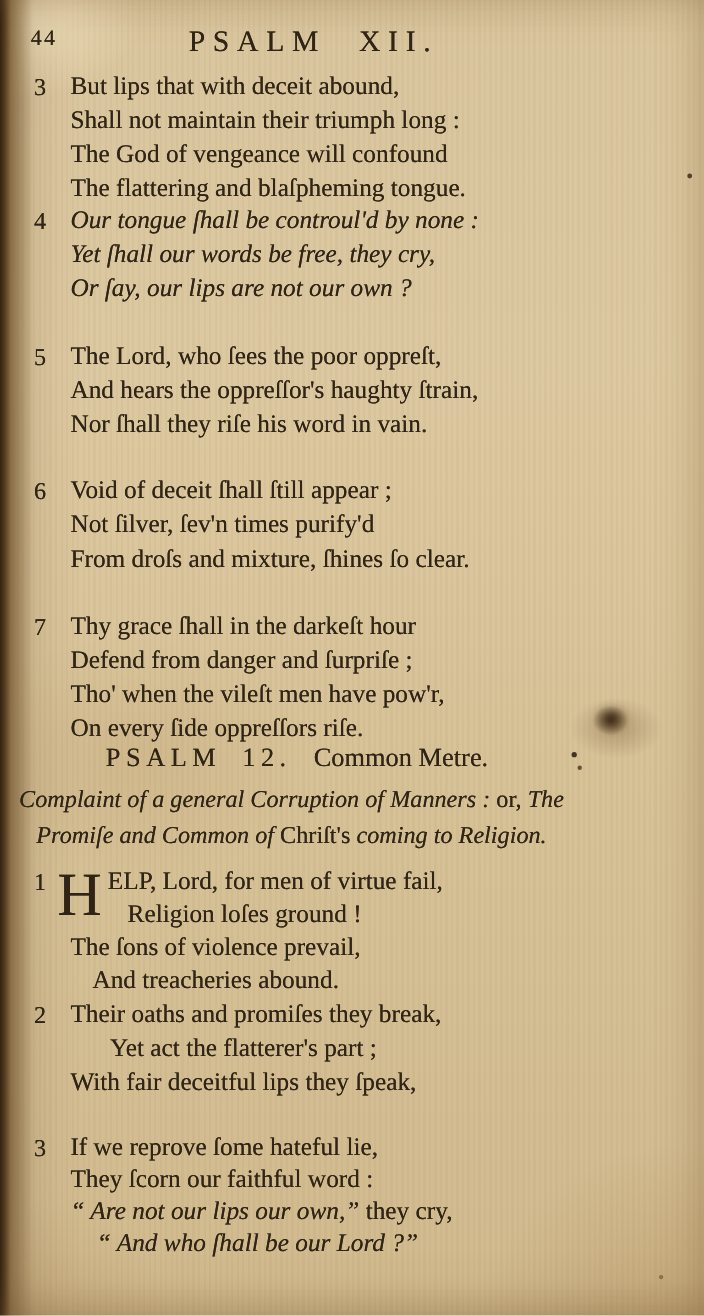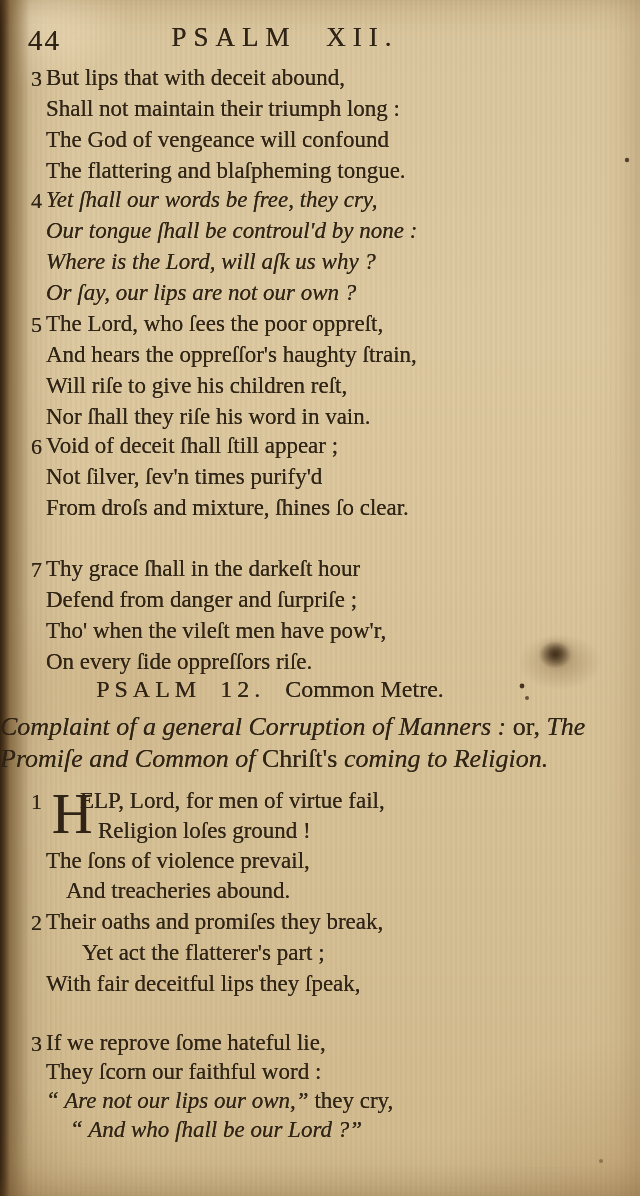--- a/index.html
+++ b/index.html
@@ -18,41 +18,41 @@
       repeating-linear-gradient(90deg, rgba(125,98,58,.055) 0 2px, rgba(255,255,255,0) 2px 5px),
       linear-gradient(180deg, #dac69e 0%, #ddc9a1 28%, #d7c197 62%, #d1ba8e 100%);
     box-shadow:
       inset 42px 0 55px -32px rgba(92,62,30,.45),
       inset -22px 0 45px -26px rgba(122,88,48,.35),
       inset 0 -28px 50px -28px rgba(122,88,48,.40),
       inset 0 22px 44px -28px rgba(150,115,70,.25);
   }
   .page * { text-shadow: 0 0 0.6px rgba(42,30,16,.85); }
 
-  .header-pageno { position:absolute; left:28px; top:24px; font-size:29px; letter-spacing:2px; }
+  .header-pageno { position:absolute; left:28px; top:24px; font-size:20px; letter-spacing:2px; }
   .running-title {
     position:absolute; left:0; top:22px; width:570px; text-align:center;
     font-size:27px; letter-spacing:7px; word-spacing:16px;
   }
 
   .verse { position:absolute; left:0; width:640px; font-size:23px; line-height:31px; }
   .vnum { position:absolute; left:31px; top:1px; font-size:22px; }
-  .vlines { margin-left:46px; }
+  .vlines { margin-left:64px; }
   .vline { white-space:nowrap; }
   .italic-verse .vline { font-style:italic; }
 
   .psalm-heading {
     position:absolute; left:0; top:676px; width:540px; text-align:center;
     font-size:24px; white-space:nowrap;
   }
   .psalm-heading .ph-name { letter-spacing:5px; word-spacing:8px; margin-right:20px; }
 
   .argument {
     position:absolute; left:0; top:711px; width:530px; text-align:center;
-    font-size:26px; line-height:32px; font-style:italic;
+    font-size:22px; line-height:32px; font-style:italic;
   }
   .argument .roman { font-style:normal; }
   .arg-line { white-space:nowrap; }
 
   
   .pv1 { line-height:30px; }
   .pv1 .pl0 { padding-left:34px; }
   .pv1 .pl1 { padding-left:52px; }
   .pv1 .pl3 { padding-left:20px; }
   .dropcap {
@@ -94,33 +94,31 @@
       <div class="vline">But lips that with deceit abound,</div>
       <div class="vline">Shall not maintain their triumph long :</div>
       <div class="vline">The God of vengeance will confound</div>
       <div class="vline">The flattering and blaſpheming tongue.</div>
     </div>
   </div>
 
   <div class="verse italic-verse" style="top:184px">
     <span class="vnum">4</span>
     <div class="vlines">
+      <div class="vline">Our tongue ſhall be controul'd by none :</div>
       <div class="vline">Yet ſhall our words be free, they cry,</div>
-      <div class="vline">Our tongue ſhall be controul'd by none :</div>
-      <div class="vline">Where is the Lord, will aſk us why ?</div>
       <div class="vline">Or ſay, our lips are not our own ?</div>
     </div>
   </div>
 
   <div class="verse" style="top:308px">
     <span class="vnum">5</span>
     <div class="vlines">
       <div class="vline">The Lord, who ſees the poor oppreſt,</div>
       <div class="vline">And hears the oppreſſor's haughty ſtrain,</div>
-      <div class="vline">Will riſe to give his children reſt,</div>
       <div class="vline">Nor ſhall they riſe his word in vain.</div>
     </div>
   </div>
 
   <div class="verse" style="top:430px">
     <span class="vnum">6</span>
     <div class="vlines">
       <div class="vline">Void of deceit ſhall ſtill appear ;</div>
       <div class="vline">Not ſilver, ſev'n times purify'd</div>
       <div class="vline">From droſs and mixture, ſhines ſo clear.</div>

